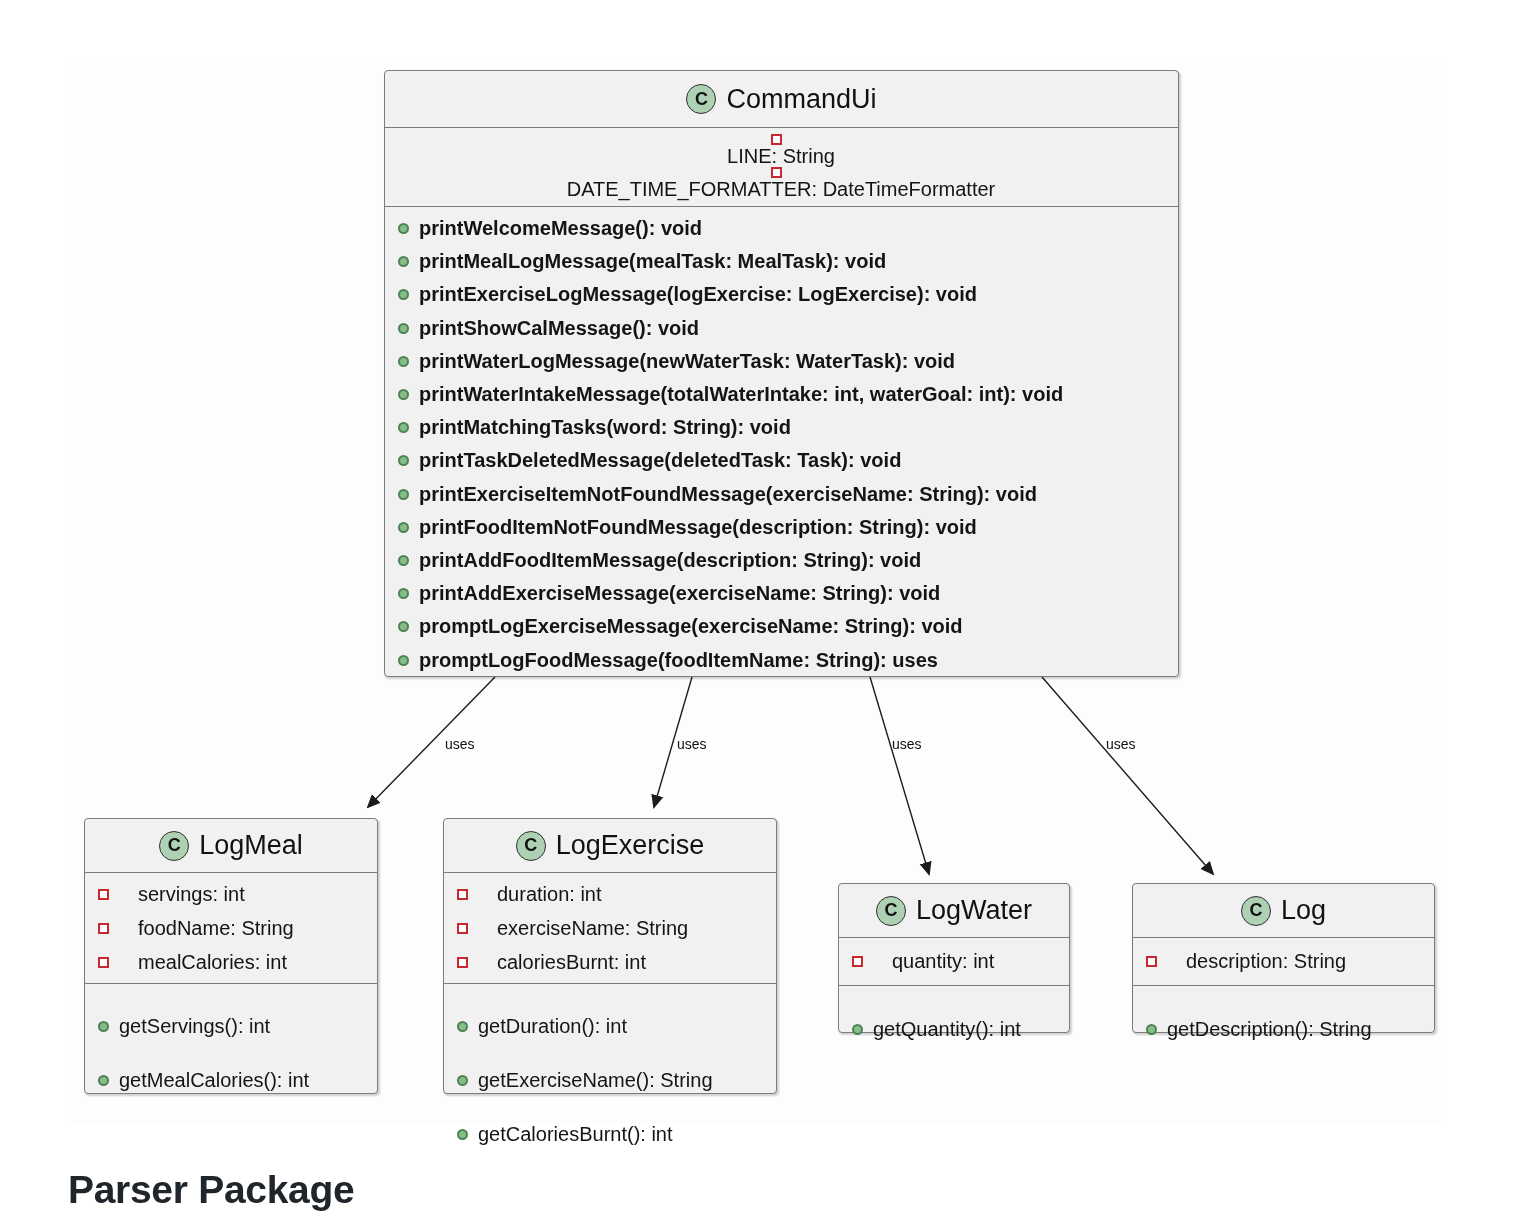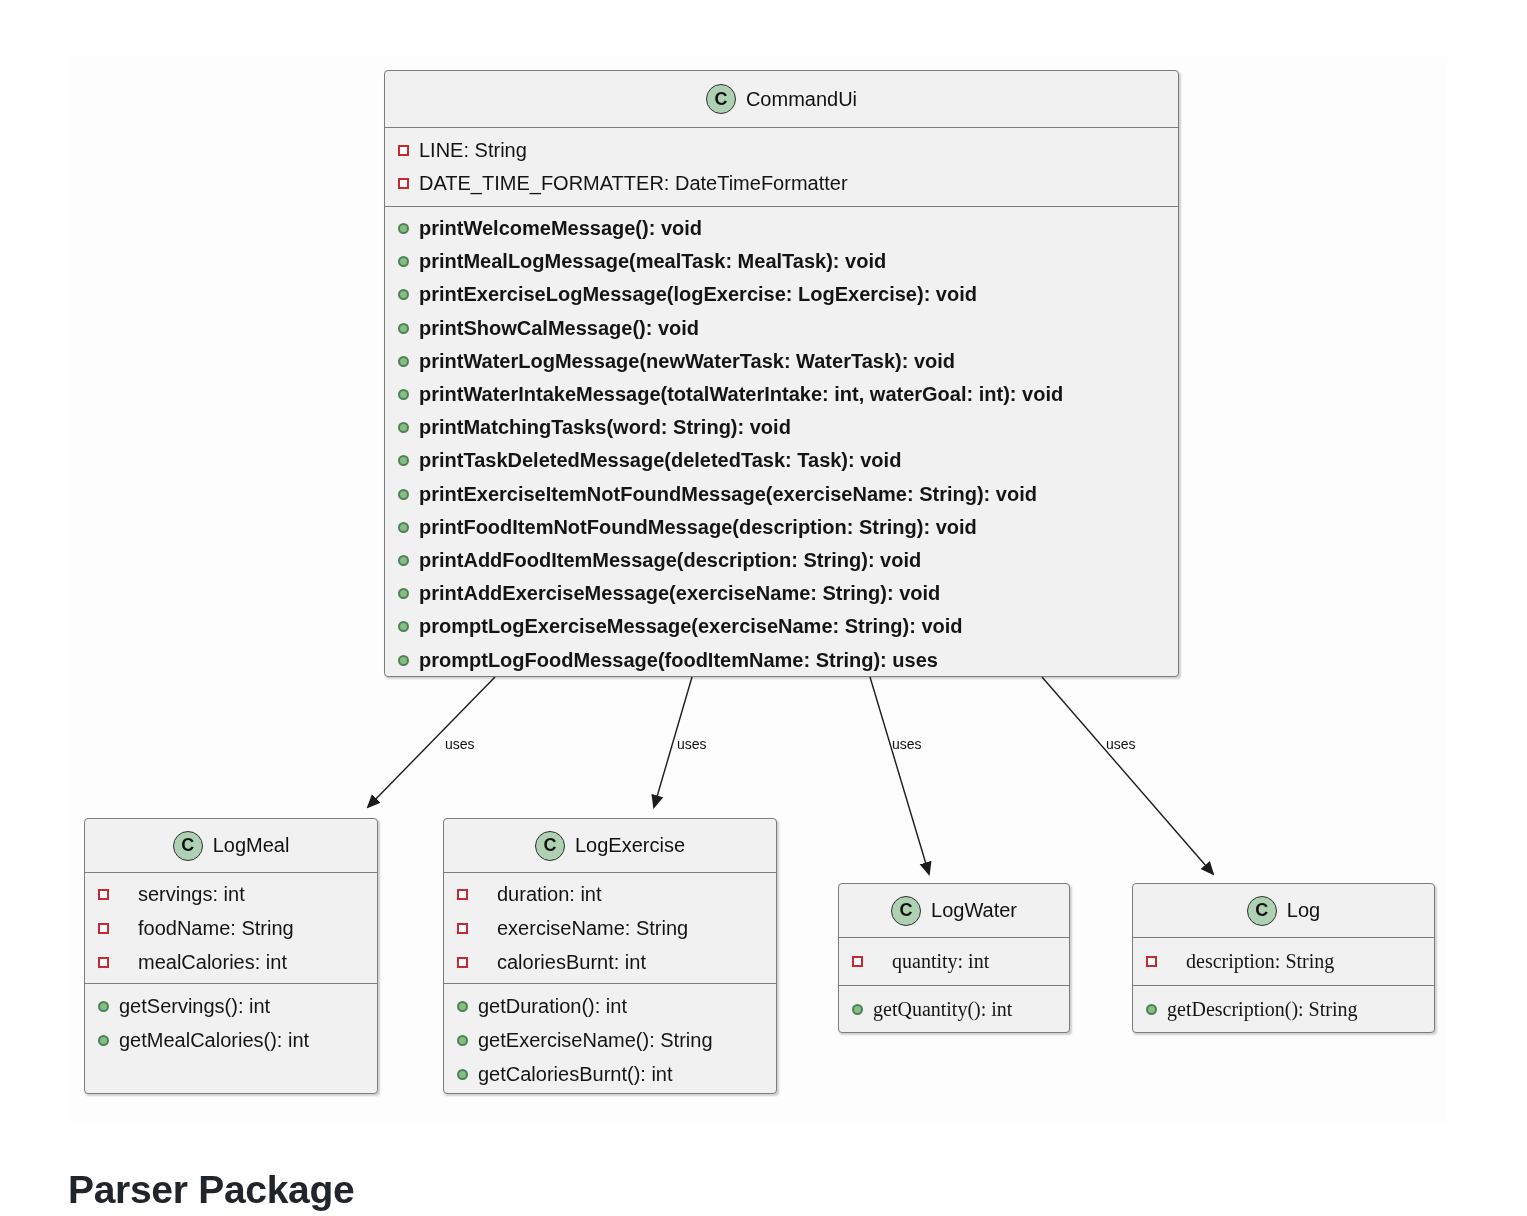--- a/index.html
+++ b/index.html
@@ -23,34 +23,34 @@
     border-bottom:1px solid #7c7c7c;
   }
   .uml-box.big .uml-title { height:57px; }
   .uml-box.small .uml-title { height:54px; }
   .badge {
     width:30px; height:30px; border-radius:50%;
     background:#ADD1B2; border:1.8px solid #2f2f2f;
     display:flex; align-items:center; justify-content:center;
     font-weight:bold; font-size:18px; color:#111; flex:0 0 auto;
   }
-  .cname { font-size:20px; color:#111; }
+  .cname { font-size:27px; color:#111; }
   .sec { border-bottom:1px solid #7c7c7c; }
   .sec:last-child { border-bottom:none; }
   .row { display:flex; align-items:center; padding:0 14px 0 13px; white-space:nowrap; }
   .row .txt { font-size:20px; color:#141414; }
   .big .sec.attrs  { padding:6px 0; }
-  .big .attrs .row { height:33px; }
+  .big .attrs .row { height:33px;flex-direction:column; }
   .big .sec.methods { padding:5px 0; }
   .big .methods .row { height:33.2px;font-weight:bold; }
   .small .sec.attrs  { padding:4px 0; }
   .small .attrs .row { height:34px;gap:19px; }
   .small .sec.methods { padding:5px 0; }
-  .small .methods .row { height:34px; }
-  .small.short .sec.attrs, .small.short .sec.methods { padding:6.5px 0;font-family:Liberation Serif, serif; }
+  .small .methods .row { height:34px;margin-top:20px; }
+  .small.short .sec.attrs, .small.short .sec.methods { padding:6.5px 0; }
   .sq {
     width:11px; height:11px; background:#ffffff;
     border:2.2px solid #C82930; margin-right:10px; flex:0 0 auto;
   }
   .dot {
     width:11px; height:11px; border-radius:50%;
     background:#84BE84; border:2.2px solid #4e8155;
     margin-right:10px; flex:0 0 auto;
   }
   

